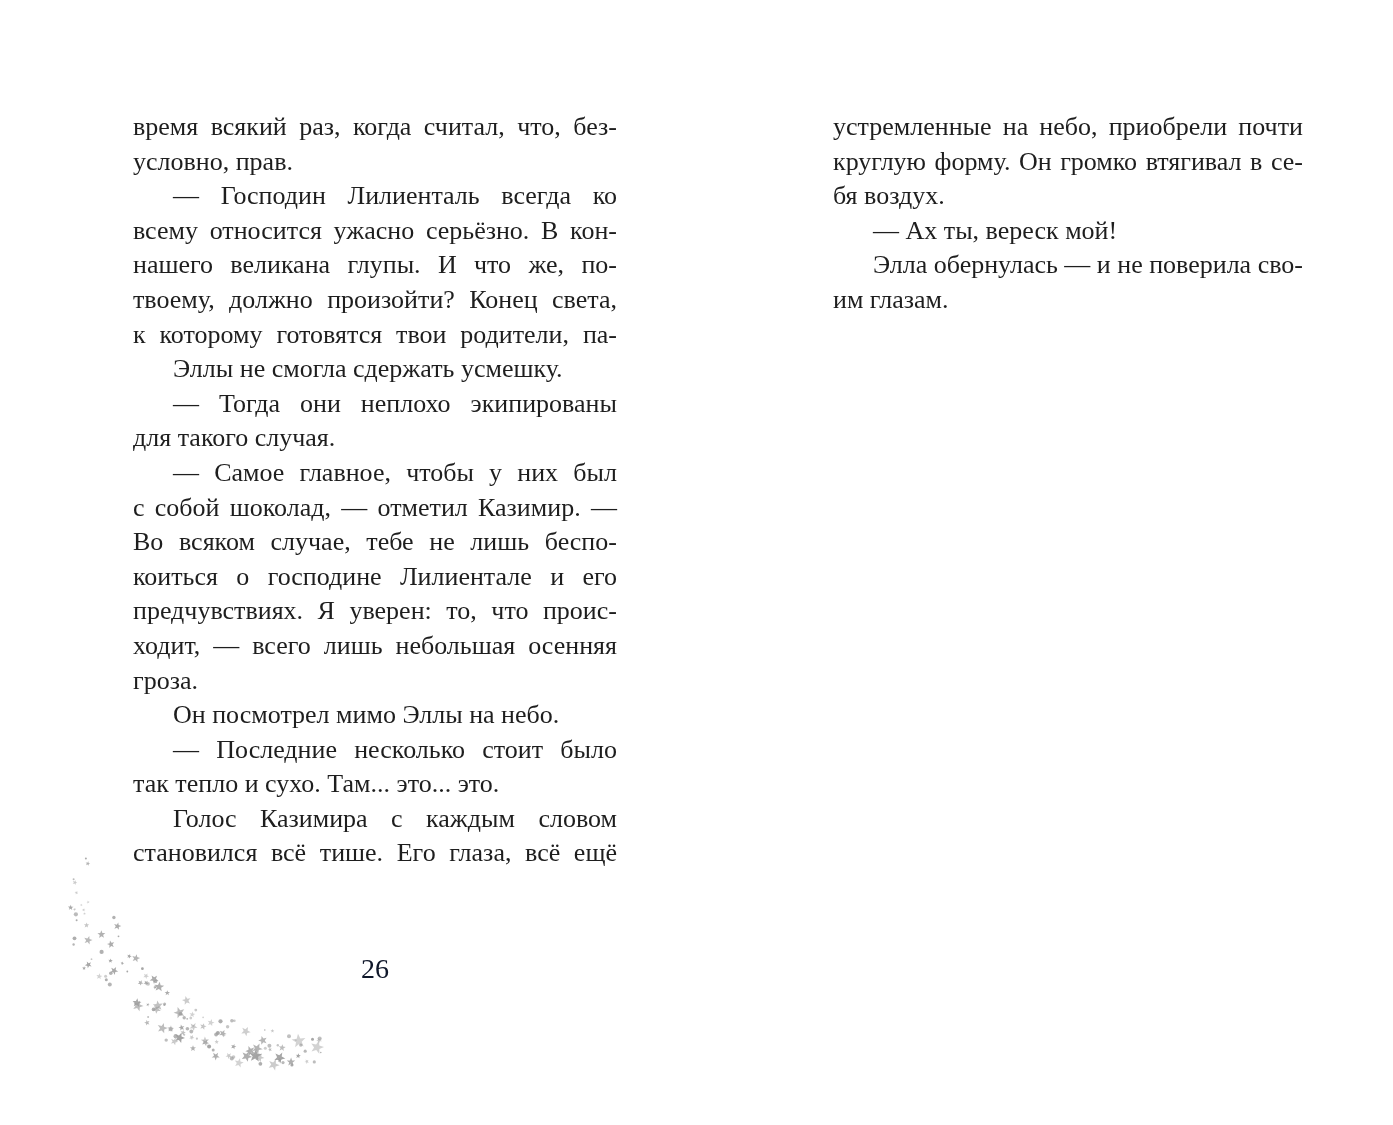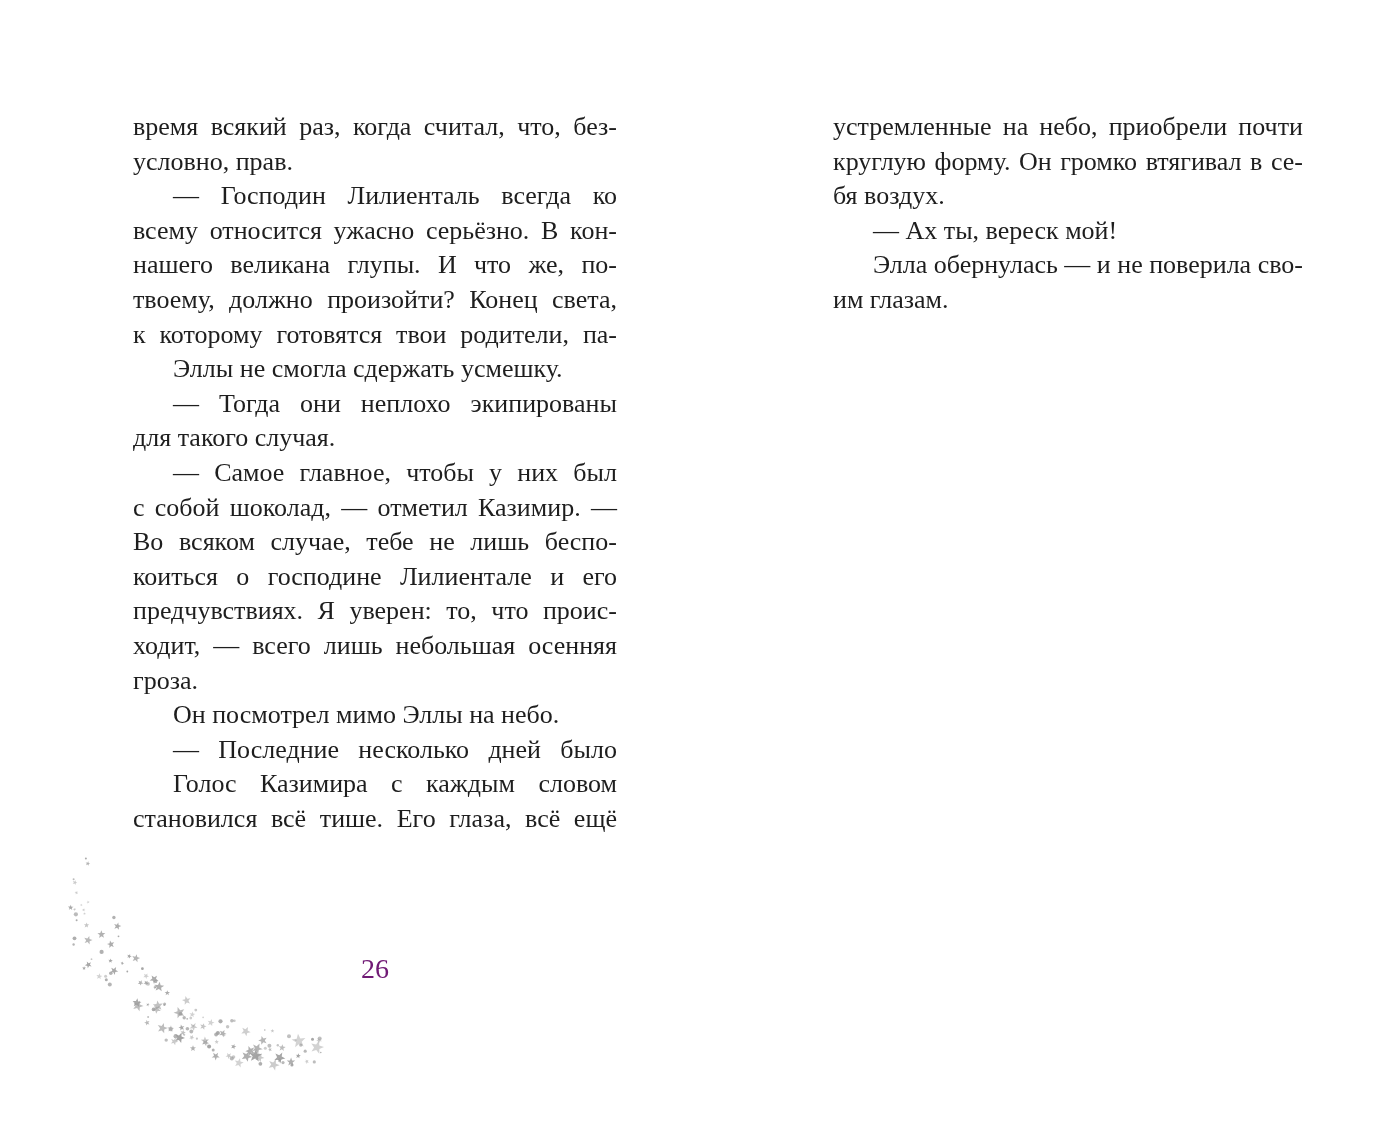--- a/index.html
+++ b/index.html
@@ -29,21 +29,21 @@
   }
   .line.justify { display: flex; justify-content: space-between; }
   .line.justify span { white-space: nowrap; }
   .line.indent { padding-left: 40px; }
 
   .page-number {
     position: absolute;
     left: 133px; top: 953px; width: 484px;
     text-align: center;
     font-size: 28px;
-    color: #701a75;
+    color: #0f172a;
   }
   svg.decor { position: absolute; pointer-events: none; }
   #star-trail-svg  { left: 40px;  top: 793px; }
 </style>
 </head>
 <body>
 
 <div class="spread">
 
   <section class="page left">
@@ -156,23 +156,24 @@
           <span>лишь</span>
           <span>небольшая</span>
           <span>осенняя</span>
         </div>
         <div class="line">гроза.</div>
         <div class="line indent">Он посмотрел мимо Эллы на небо.</div>
         <div class="line justify indent">
           <span>—</span>
           <span>Последние</span>
           <span>несколько</span>
-          <span>дней</span>
+          <span>стоит</span>
           <span>было</span>
         </div>
+        <div class="line">так тепло и сухо. Там... это... это.</div>
         <div class="line justify indent">
           <span>Голос</span>
           <span>Казимира</span>
           <span>с</span>
           <span>каждым</span>
           <span>словом</span>
         </div>
         <div class="line justify">
           <span>становился</span>
           <span>всё</span>

